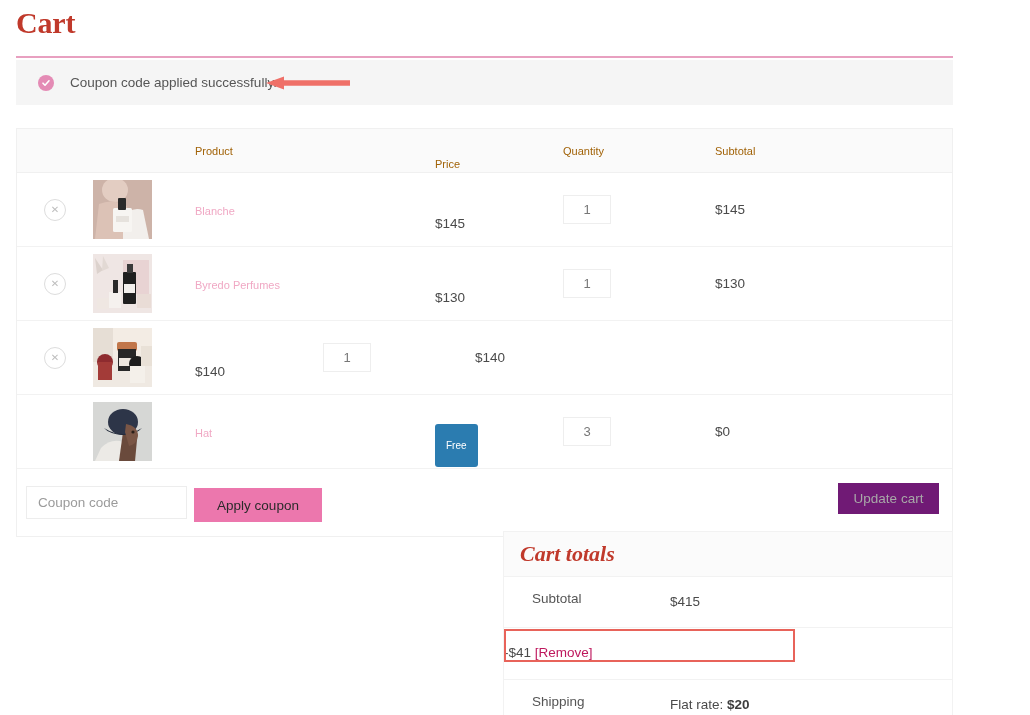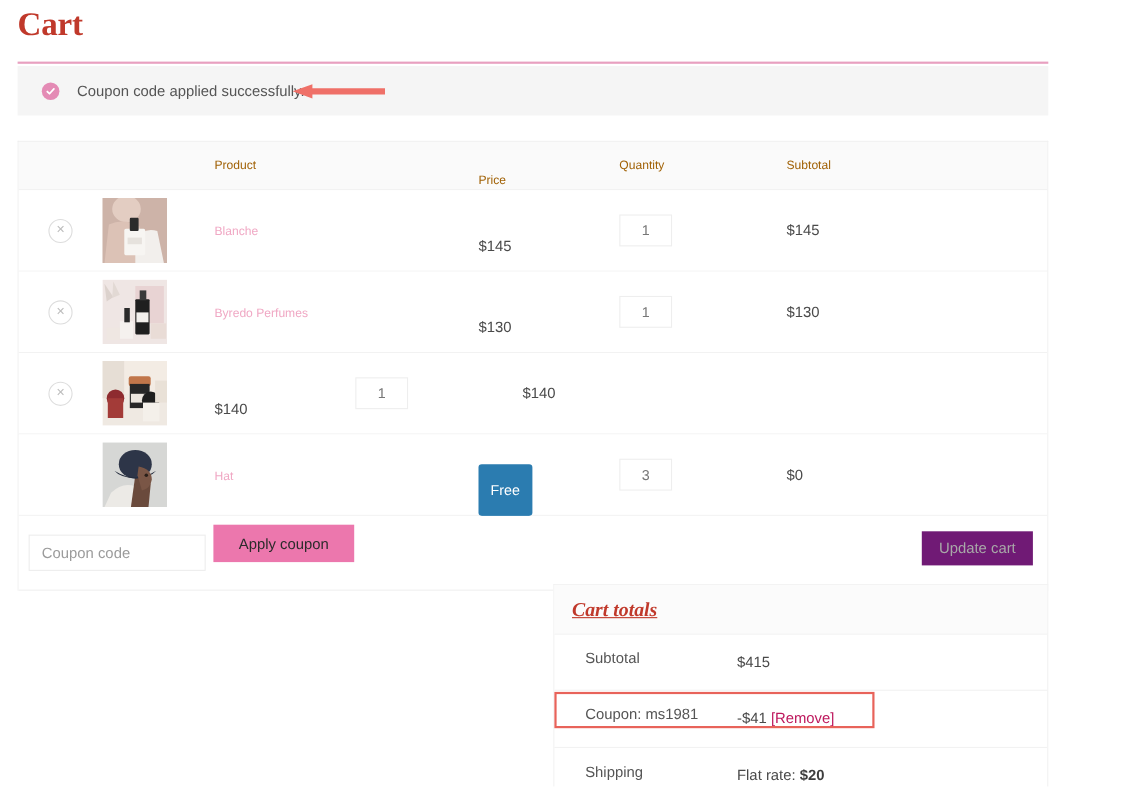--- a/index.html
+++ b/index.html
@@ -149,21 +149,21 @@
     color: #f0a8c4;
     text-decoration: none;
     cursor: pointer;
   }
   .cell-text { font-size: 13.5px; color: #4a4a4a; }
 
   .badge-free {
     display: inline-block;
     background: #2b7cb0;
     color: #ffffff;
-    font-size: 13px;
+    font-size: 10px;
     padding: 16px 11px;
     border-radius: 3px;
   }
 
   .qty-box {
     width: 48px;
     height: 29px;
     border: 1px solid #eeeeee;
     background: #fff;
     box-sizing: border-box;
@@ -196,21 +196,21 @@
     font-size: 13.5px;
     color: #4a4a4a;
     font-family: "Liberation Sans", sans-serif;
     outline: none;
   }
   .coupon-input::placeholder { color: #9b9b9b; }
 
   .apply-btn {
     position: absolute;
     left: 177px;
-    top: 8px;
+    top: 19px;
     width: 128px;
     height: 34px;
     background: #ec77ad;
     border: none;
     color: #2b2b2b;
     font-size: 13.5px;
     font-family: "Liberation Sans", sans-serif;
     cursor: pointer;
   }
 
@@ -244,23 +244,22 @@
     background: #fbfbfb;
     display: flex;
     align-items: center;
     padding-left: 16px;
     box-sizing: border-box;
   }
   .totals-title {
     font-family: "Liberation Serif", serif;
     font-weight: bold;
     font-style: italic;
-    font-size: 18px;
+    font-size: 22px;
     color: #c0392b;
-    text-decoration: underline;
   }
   .totals-row {
     display: flex;
     border-top: 1px solid #f2f2f2;
     padding: 14px 0;
     min-height: 22px;
   }
   .totals-row .tlabel {
     width: 166px;
     flex: none;
@@ -452,21 +451,20 @@
     <div class="totals-head">
       <span class="totals-title">Cart totals</span>
     </div>
 
     <div class="totals-row">
       <div class="tlabel">Subtotal</div>
       <div class="tvalue">$415</div>
     </div>
 
     <div class="totals-row">
-      <div class="tlabel">Coupon: ms1981</div>
       <div class="tvalue">
         <span>-$41</span>
         <span class="remove-link">[Remove]</span>
       </div>
     </div>
 
     <div class="totals-row">
       <div class="tlabel">Shipping</div>
       <div class="tvalue">
         <div class="ship-line">

